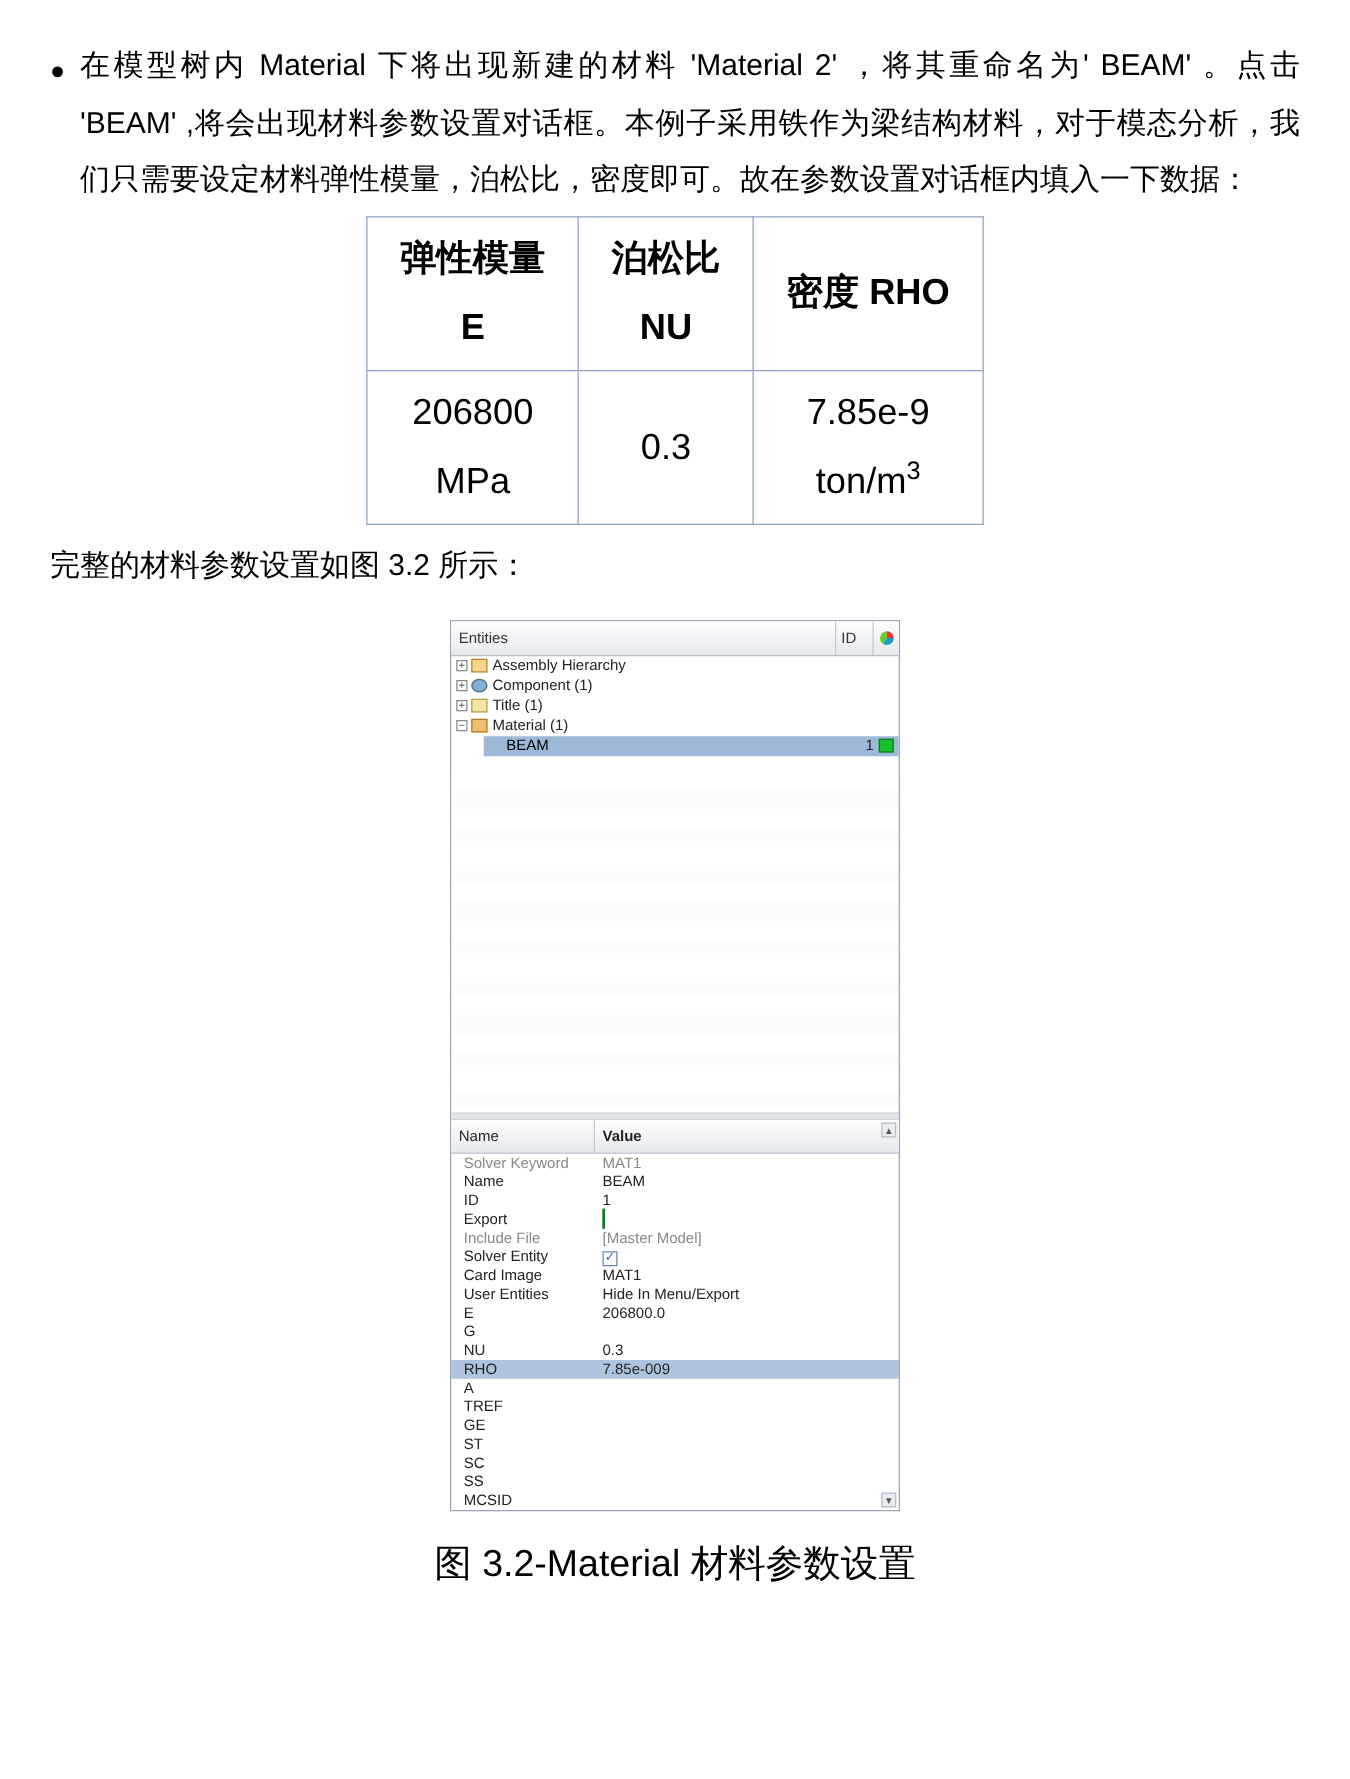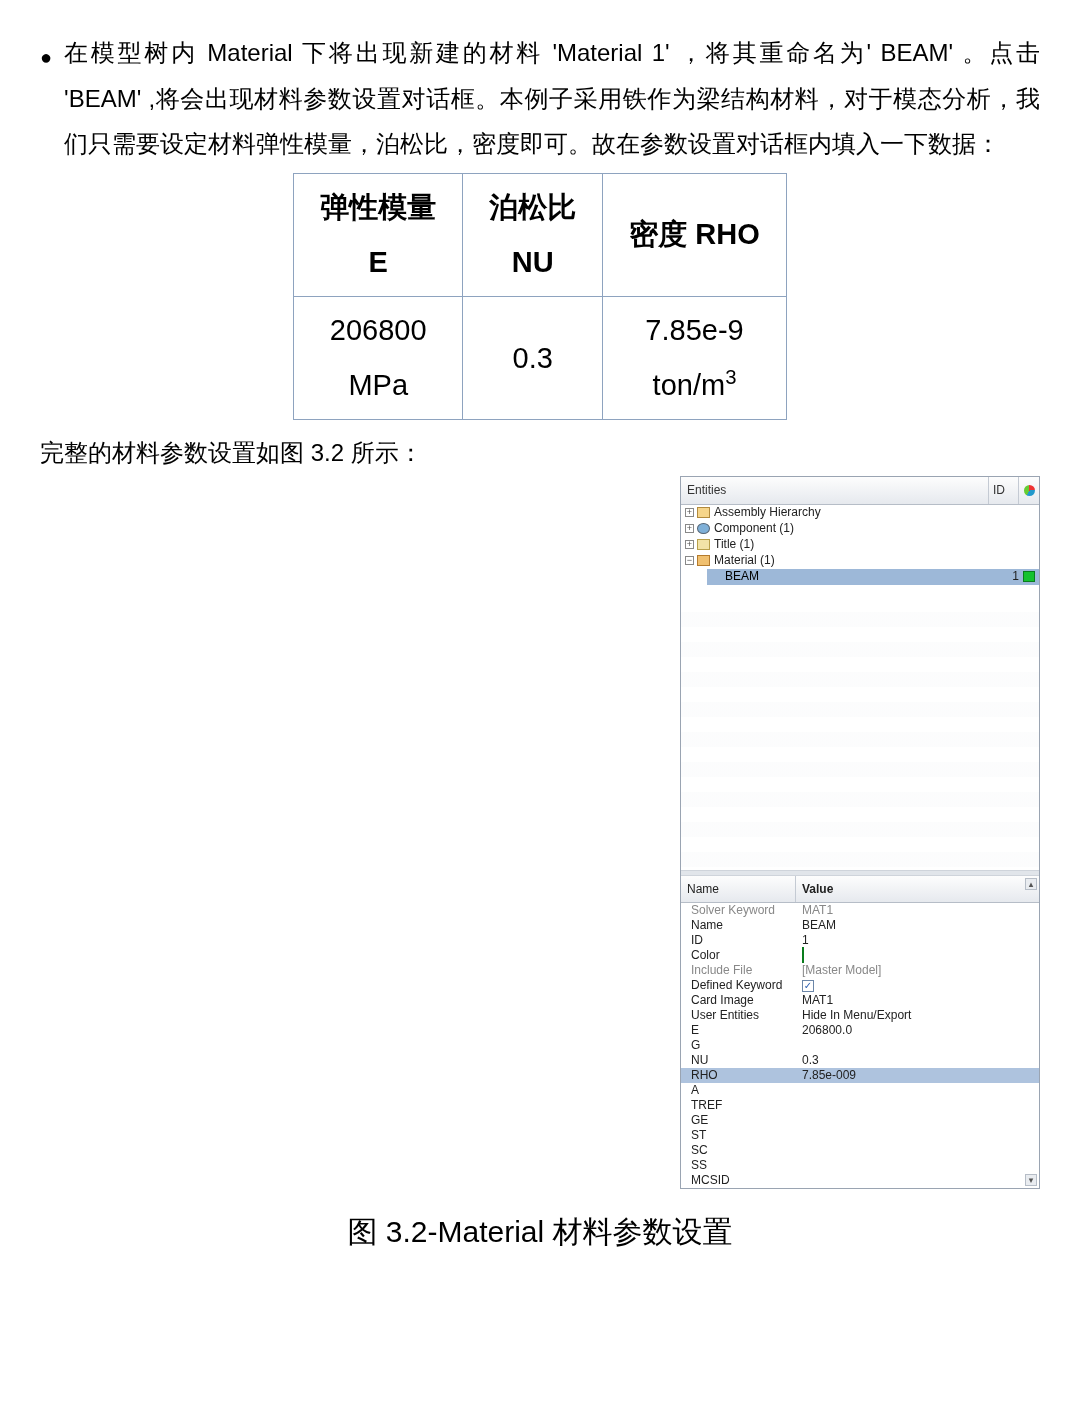--- a/index.html
+++ b/index.html
@@ -29,21 +29,21 @@
     text-align: center;
     font-weight: normal;
   }
   table.param th { font-weight: 700; }
   table.param th .sub { display:block; }
   .sup { font-size: 0.7em; vertical-align: super; }
 
   .cap-line { margin-top: 8px; }
 
   
-  .shot-wrap { display:flex; justify-content:flex-end; margin-top:0; }
+  .shot-wrap { display:flex; justify-content:center; margin-top:20px; }
   .shot {
     width: 360px;
     border: 1px solid #9aa4b2;
     font-family: Tahoma, Arial, sans-serif;
     font-size: 12px;
     background: #fff;
     color: #222;
   }
   
   .tree-head {
@@ -123,21 +123,21 @@
     text-align:center; color:#555;
   }
 
   .fig-cap { text-align:center; margin-top:14px; font-size:30px; }
 </style>
 </head>
 <body>
 
 <div class="bullet-wrap">
   <div class="bullet-dot">●</div>
-  <div class="bullet-text">在模型树内 Material 下将出现新建的材料 'Material 1' ，将其重命名为' BEAM' 。点击 'BEAM' ,将会出现材料参数设置对话框。本例子采用铁作为梁结构材料，对于模态分析，我们只需要设定材料弹性模量，泊松比，密度即可。故在参数设置对话框内填入一下数据：</div>
+  <div class="bullet-text">在模型树内 Material 下将出现新建的材料 'Material 2' ，将其重命名为' BEAM' 。点击 'BEAM' ,将会出现材料参数设置对话框。本例子采用铁作为梁结构材料，对于模态分析，我们只需要设定材料弹性模量，泊松比，密度即可。故在参数设置对话框内填入一下数据：</div>
 </div>
 
 <table class="param">
   <tbody>
       <tr>
     <th>
       <span>弹性模量</span><span class="sub">E</span>
     </th>
     <th>
       <span>泊松比</span><span class="sub">NU</span>
@@ -219,29 +219,29 @@
           </div>
           <div class="prow">
             <div class="c1">Name</div>
             <div class="c2"><span>BEAM</span></div>
           </div>
           <div class="prow">
             <div class="c1">ID</div>
             <div class="c2"><span>1</span></div>
           </div>
           <div class="prow">
-            <div class="c1">Color</div>
+            <div class="c1">Export</div>
             <div class="c2"><span class="color-sw"></span></div>
           </div>
           <div class="prow gray">
             <div class="c1">Include File</div>
             <div class="c2"><span>[Master Model]</span></div>
           </div>
           <div class="prow">
-            <div class="c1">Defined Keyword</div>
+            <div class="c1">Solver Entity</div>
             <div class="c2"><span class="checkbox">✓</span></div>
           </div>
           <div class="prow">
             <div class="c1">Card Image</div>
             <div class="c2"><span>MAT1</span></div>
           </div>
           <div class="prow">
             <div class="c1">User Entities</div>
             <div class="c2"><span>Hide In Menu/Export</span></div>
           </div>

